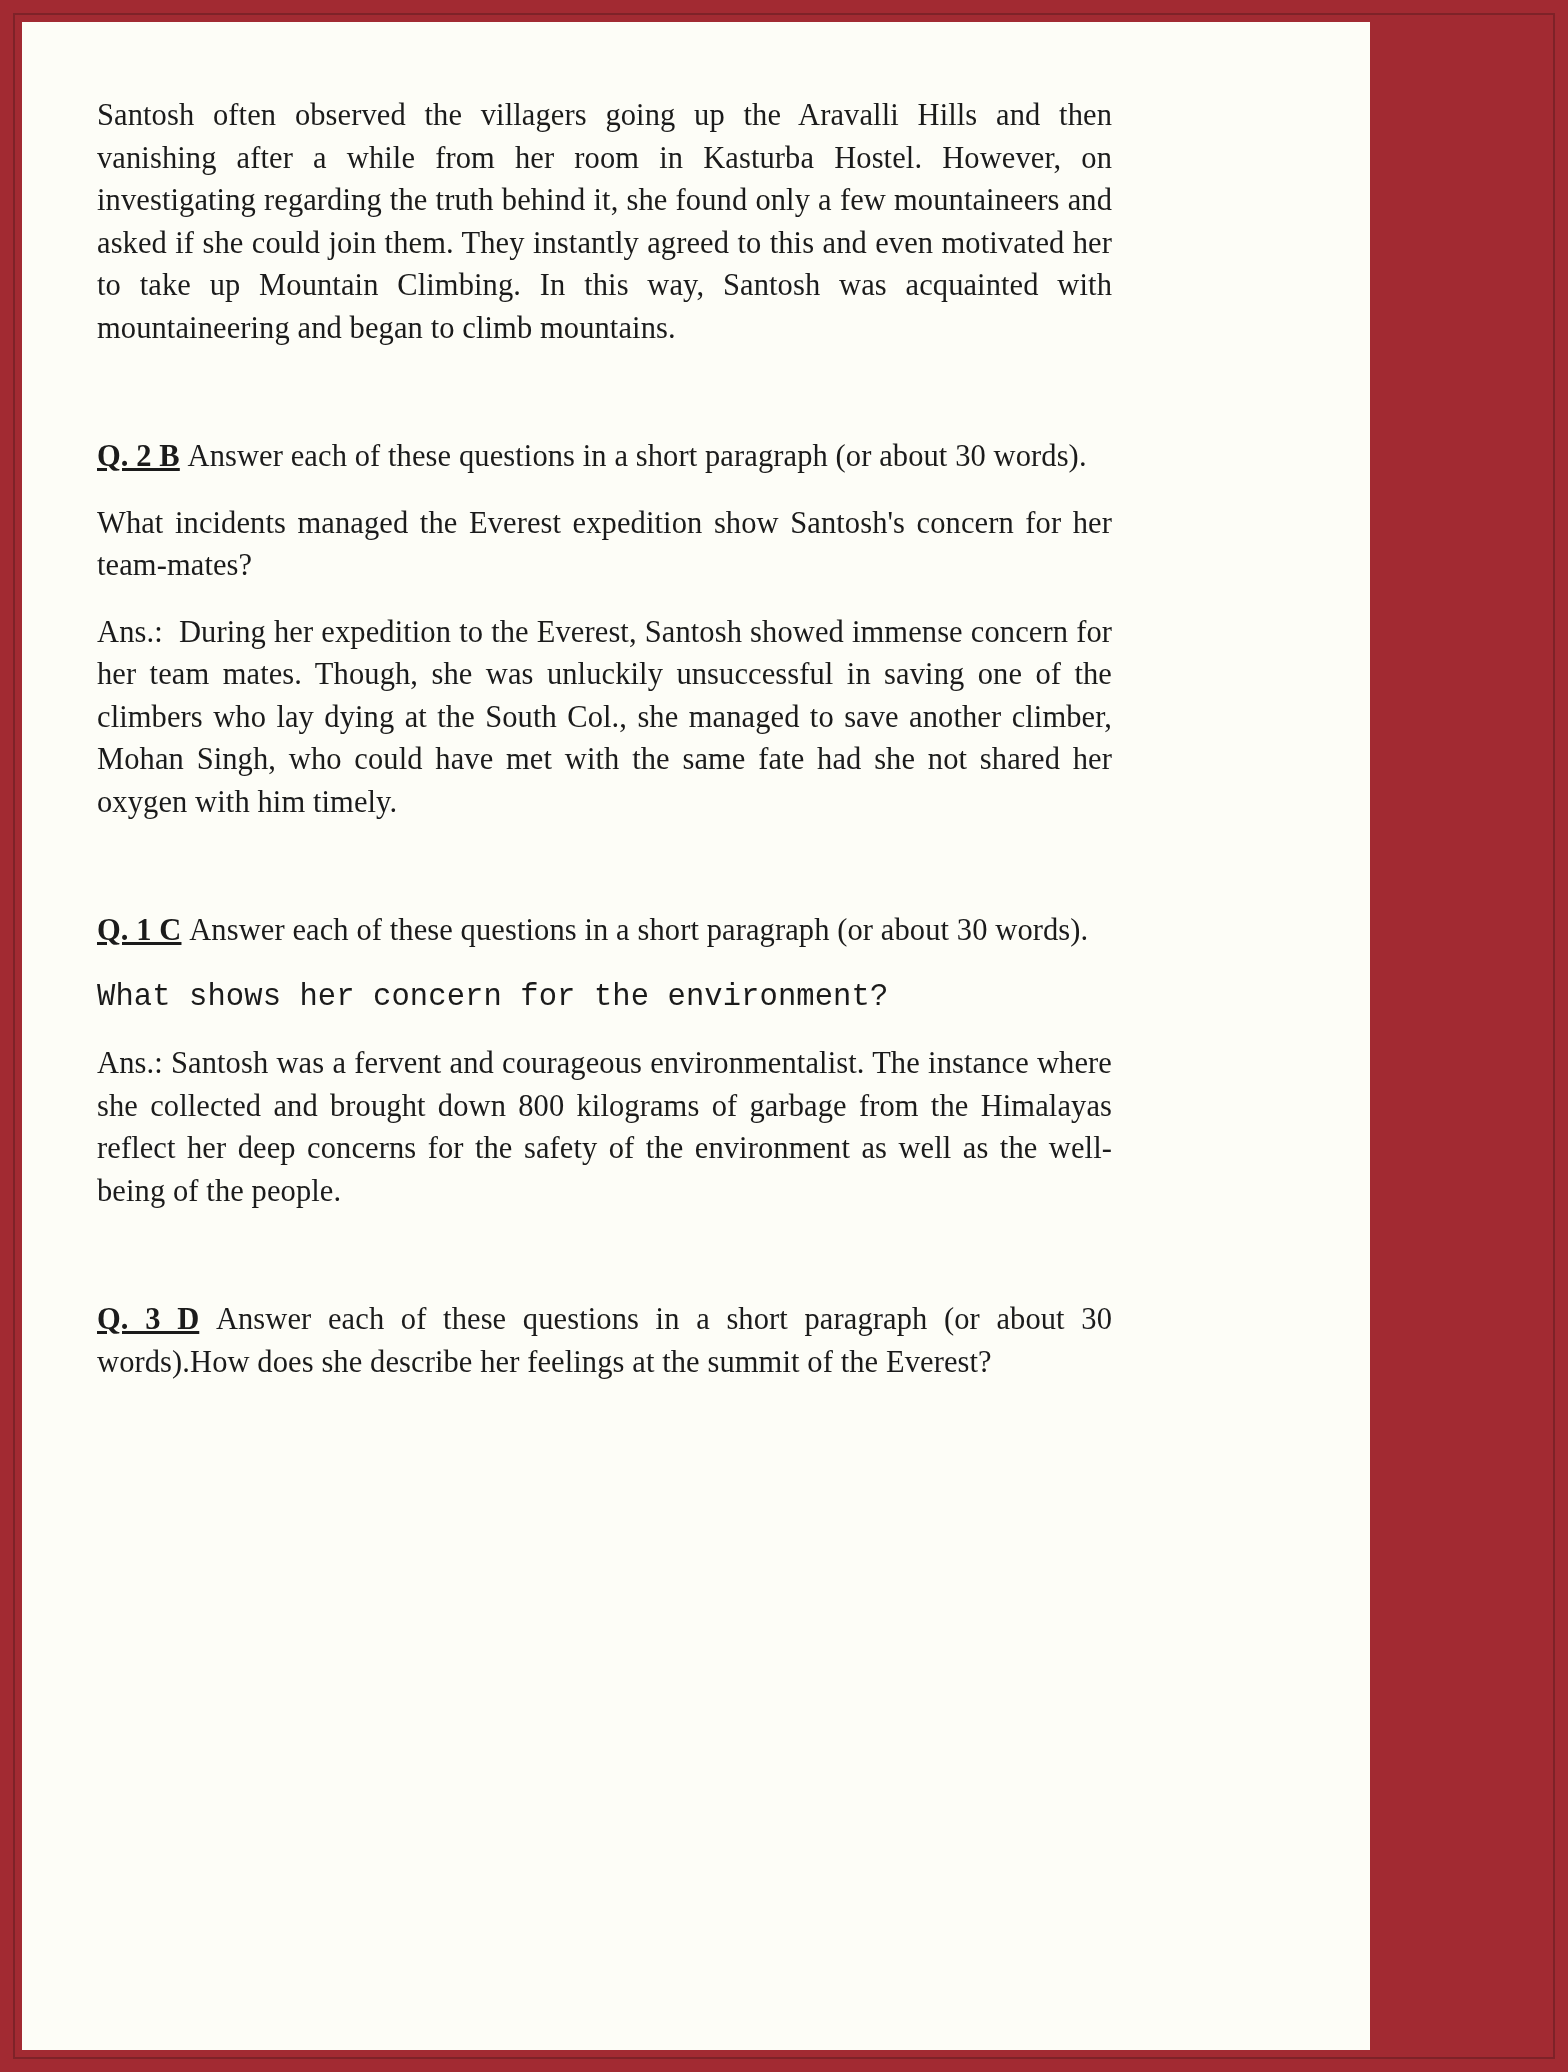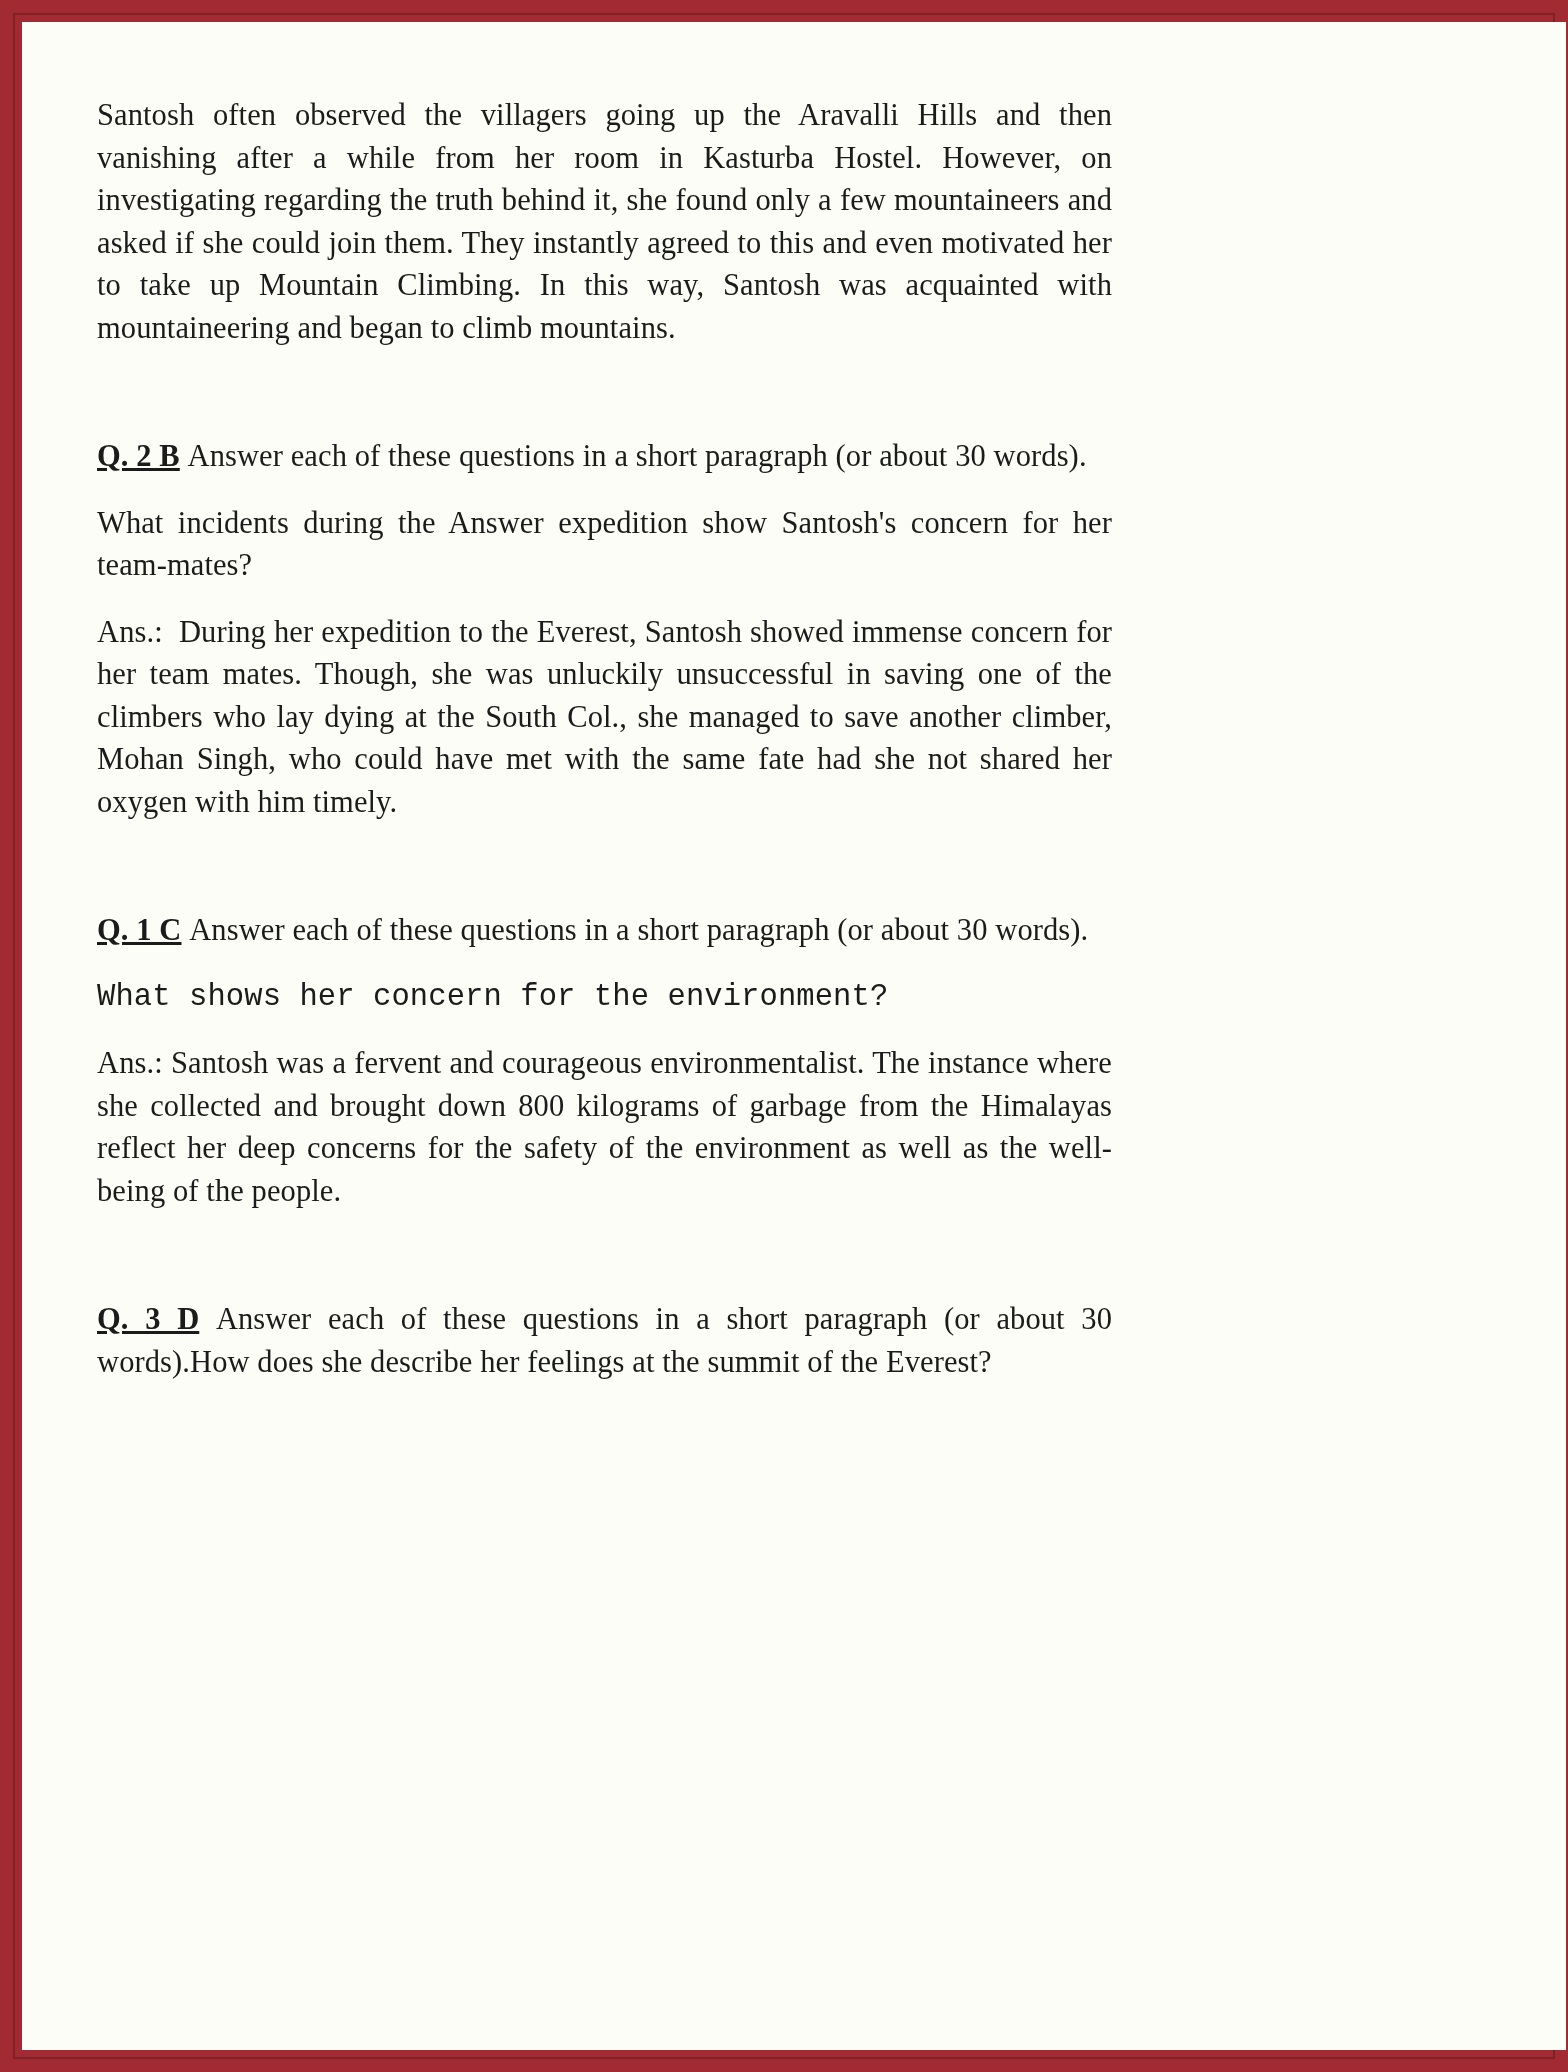--- a/index.html
+++ b/index.html
@@ -28,21 +28,21 @@
     left: 13px; top: 13px;
     right: 13px; bottom: 13px;
     border: 2px solid #7e2228;
     box-sizing: border-box;
   }
   
   .sheet {
     position: absolute;
     left: 22px;
     top: 22px;
-    width: 1544px;
+    width: 1348px;
     height: 2028px;
     background: #fdfdf7;
     box-sizing: border-box;
     overflow: hidden;
   }
   .content {
     position: absolute;
     left: 75px;
     top: 72px;
     width: 1015px;
@@ -76,21 +76,21 @@
     <div class="content">
 
       <p class="para">Santosh often observed the villagers going up the Aravalli Hills and then vanishing after a while from her room in Kasturba Hostel. However, on investigating regarding the truth behind it, she found only a few mountaineers and asked if she could join them. They instantly agreed to this and even motivated her to take up Mountain Climbing. In this way, Santosh was acquainted with mountaineering and began to climb mountains.</p>
 
       <div class="gap-lg"></div>
 
       <p class="para q-head"><span class="bold">Q. 2 B</span>&nbsp;<span>Answer each of these questions in a short paragraph (or about 30 words).</span></p>
 
       <div class="gap-md"></div>
 
-      <p class="para">What incidents during the Answer expedition show Santosh's concern for her team-mates?</p>
+      <p class="para">What incidents managed the Everest expedition show Santosh's concern for her team-mates?</p>
 
       <div class="gap-md"></div>
 
       <p class="para"><span class="bold">Ans.:</span>&nbsp;&nbsp;<span>During her expedition to the Everest, Santosh showed immense concern for her team mates. Though, she was unluckily unsuccessful in saving one of the climbers who lay dying at the South Col., she managed to save another climber, Mohan Singh, who could have met with the same fate had she not shared her oxygen with him timely.</span></p>
 
       <div class="gap-lg"></div>
 
       <p class="para q-head"><span class="bold">Q. 1 C</span>&nbsp;<span>Answer each of these questions in a short paragraph (or about 30 words).</span></p>
 
       <div class="gap-md"></div>

